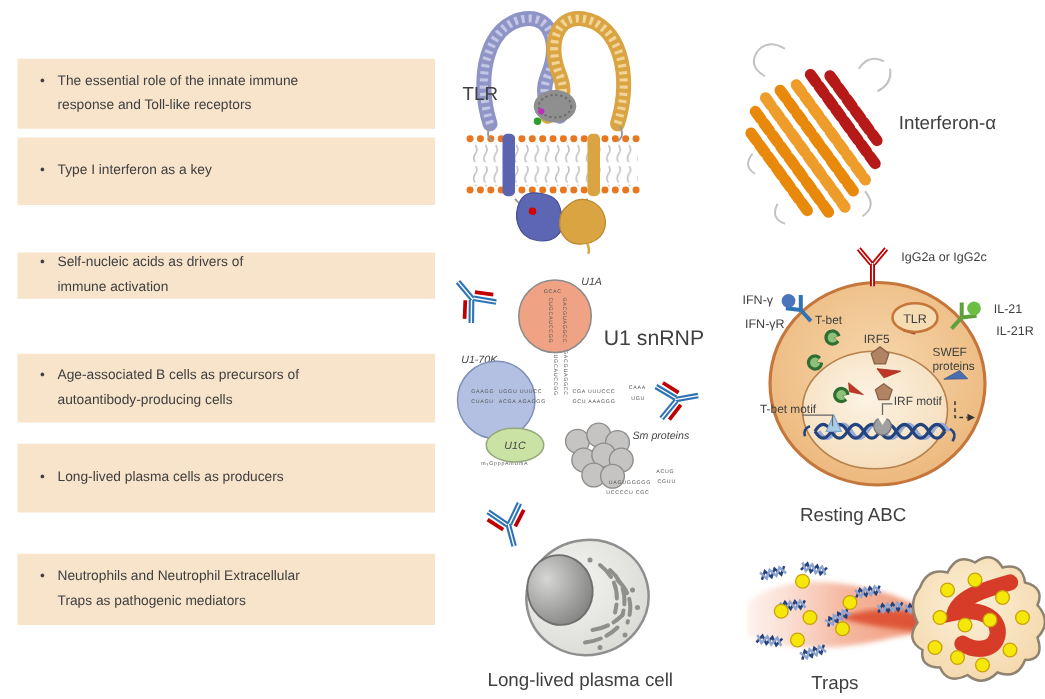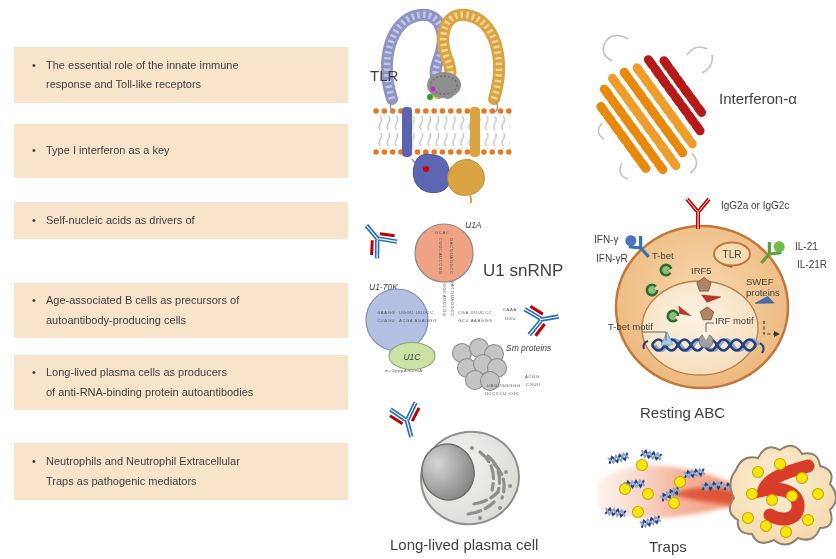--- a/index.html
+++ b/index.html
@@ -57,33 +57,33 @@
       <g id="sliver-red">
           <path d="M0,2 L19,0 L7,8 Z" fill="#C13526" stroke="#9E2718" stroke-width="0.6"></path>
         </g>
     </defs>
   </svg>
 
   <div class="bbox" style="top:47px;height:56px">
     <div class="bline"><span class="bullet">•</span><span>The essential role of the innate immune</span></div>
     <div class="bline bline2">response and Toll-like receptors</div>
   </div>
-  <div class="bbox" style="top:124px;height:54px">
+  <div class="bbox" style="top:110px;height:54px">
     <div class="bline"><span class="bullet">•</span><span>Type I interferon as a key</span></div>
   </div>
   <div class="bbox" style="top:202px;height:37px">
     <div class="bline"><span class="bullet">•</span><span>Self-nucleic acids as drivers of</span></div>
+    <div class="bline bline2">immune activation</div>
   </div>
   <div class="bbox" style="top:283px;height:55px">
     <div class="bline"><span class="bullet">•</span><span>Age-associated B cells as precursors of</span></div>
     <div class="bline bline2">autoantibody-producing cells</div>
   </div>
   <div class="bbox" style="top:355px;height:55px">
     <div class="bline"><span class="bullet">•</span><span>Long-lived plasma cells as producers</span></div>
-    <div class="bline bline2">of anti-RNA-binding protein autoantibodies</div>
   </div>
   <div class="bbox" style="top:443px;height:57px">
     <div class="bline"><span class="bullet">•</span><span>Neutrophils and Neutrophil Extracellular</span></div>
     <div class="bline bline2">Traps as pathogenic mediators</div>
   </div>
 
   <svg class="fig" style="left:368px;top:3px" width="150" height="200" viewBox="0 0 150 200">
     <defs>
       <pattern id="lt" width="8.2" height="16" patternUnits="userSpaceOnUse">
         <path d="M4,1 q2.5,4 0,7 q-2.5,4 0,7" stroke="#BDBDBD" stroke-width="1.2" fill="none"></path>

